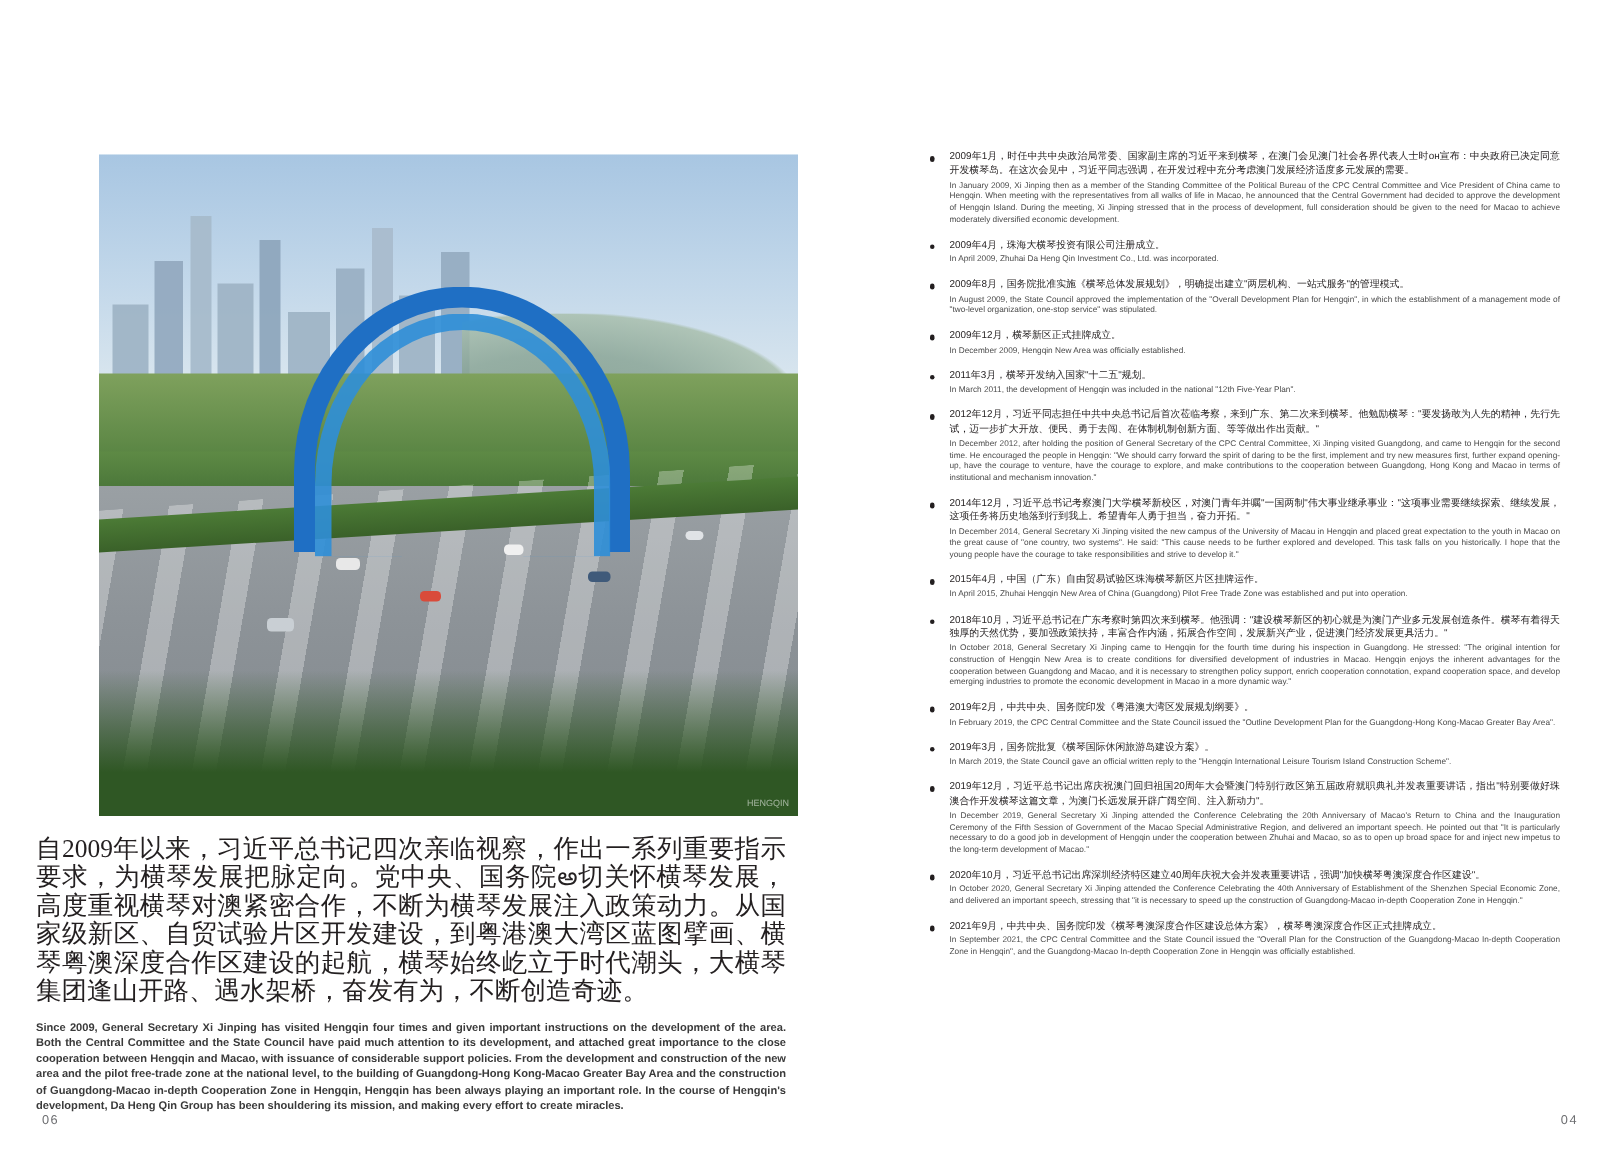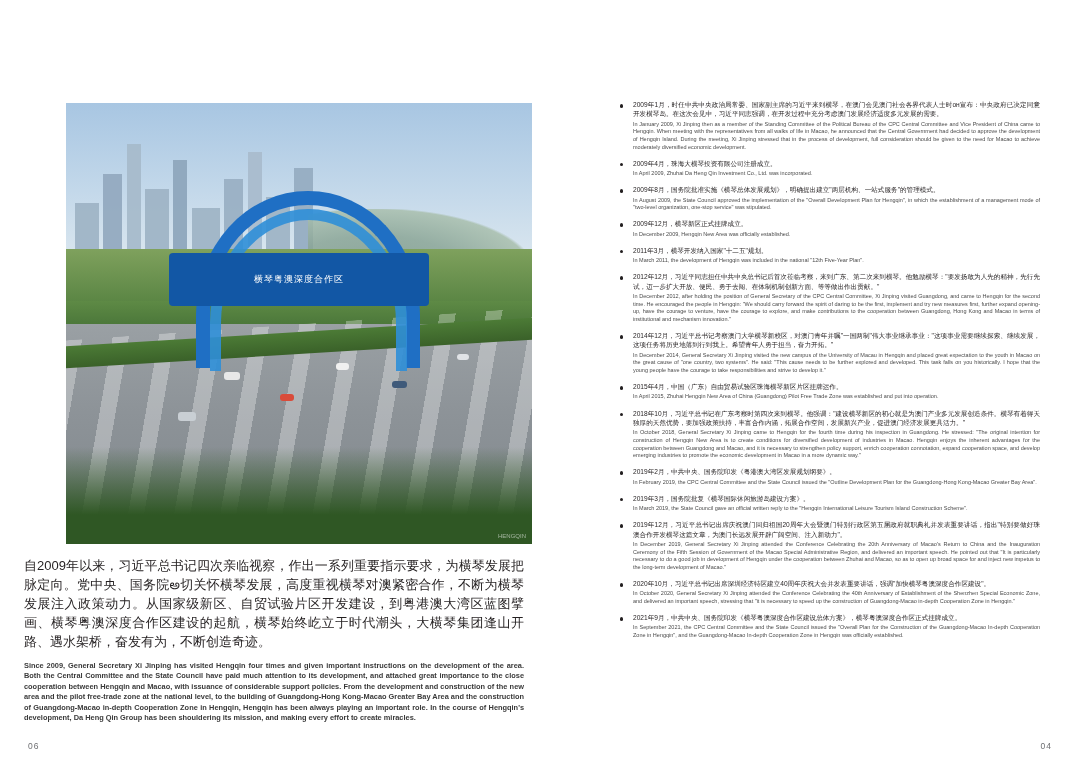--- a/index.html
+++ b/index.html
@@ -50,21 +50,21 @@
     border:11px solid #2f8fd8;border-bottom:none;border-radius:50% 50% 0 0/70% 70% 0 0;
     box-sizing:border-box;opacity:.9;}
   .archplate{position:absolute;left:22%;top:34%;width:56%;height:12%;
     background:#1257a5;border-radius:4px;
     display:flex;align-items:center;justify-content:center;}
   .archplate span{color:#fff;font-size:9px;letter-spacing:1px;white-space:nowrap;}
   .car{position:absolute;border-radius:3px;}
   .wm{position:absolute;right:6px;bottom:5px;color:rgba(255,255,255,.55);font-size:6px;}
 
   .left-text{position:absolute;left:24px;top:556px;width:500px;}
-  .lt-cn{font-size:13px;line-height:19px;color:#231f20;text-align:justify;}
+  .lt-cn{font-size:17px;line-height:19px;color:#231f20;text-align:justify;font-family:Liberation Serif, serif;}
   .lt-en{margin-top:10px;font-size:7.4px;line-height:10.4px;color:#3a3a3a;text-align:justify;font-weight:bold;}
 
   .pgnum{position:absolute;bottom:24px;font-size:8.5px;color:#6d6e71;letter-spacing:1px;}
   .pgnum.left{left:28px;}
   .pgnum.right{right:28px;}
 
   
   .right-page{position:absolute;left:540px;top:0;width:540px;height:775px;}
   .entries{position:absolute;left:80px;top:100px;width:420px;}
   .entry{position:relative;padding-left:13px;margin-bottom:7.5px;}
@@ -101,23 +101,20 @@
       <div class="median"></div>
       <div class="car" style="left:34%;top:61%;width:16px;height:8px;background:#e8e8e8;"></div>
       <div class="car" style="left:46%;top:66%;width:14px;height:7px;background:#d94b3a;"></div>
       <div class="car" style="left:58%;top:59%;width:13px;height:7px;background:#f0f0f0;"></div>
       <div class="car" style="left:70%;top:63%;width:15px;height:7px;background:#3f5a7a;"></div>
       <div class="car" style="left:24%;top:70%;width:18px;height:9px;background:#c9cfd4;"></div>
       <div class="car" style="left:84%;top:57%;width:12px;height:6px;background:#e0e3e6;"></div>
       <div class="arch">
         <div class="band"></div>
         <div class="band2"></div>
-      </div>
-      <div class="archplate">
-        <span>横琴粤澳深度合作区</span>
       </div>
       <div class="palms"></div>
       <div class="wm">HENGQIN</div>
     </div>
 
     <div class="left-text">
       <div class="lt-cn">自2009年以来，习近平总书记四次亲临视察，作出一系列重要指示要求，为横琴发展把脉定向。党中央、国务院అ切关怀横琴发展，高度重视横琴对澳紧密合作，不断为横琴发展注入政策动力。从国家级新区、自贸试验片区开发建设，到粤港澳大湾区蓝图擘画、横琴粤澳深度合作区建设的起航，横琴始终屹立于时代潮头，大横琴集团逢山开路、遇水架桥，奋发有为，不断创造奇迹。</div>
       <div class="lt-en">Since 2009, General Secretary Xi Jinping has visited Hengqin four times and given important instructions on the development of the area. Both the Central Committee and the State Council have paid much attention to its development, and attached great importance to the close cooperation between Hengqin and Macao, with issuance of considerable support policies. From the development and construction of the new area and the pilot free-trade zone at the national level, to the building of Guangdong-Hong Kong-Macao Greater Bay Area and the construction of Guangdong-Macao in-depth Cooperation Zone in Hengqin, Hengqin has been always playing an important role. In the course of Hengqin's development, Da Heng Qin Group has been shouldering its mission, and making every effort to create miracles.</div>
     </div>
 

